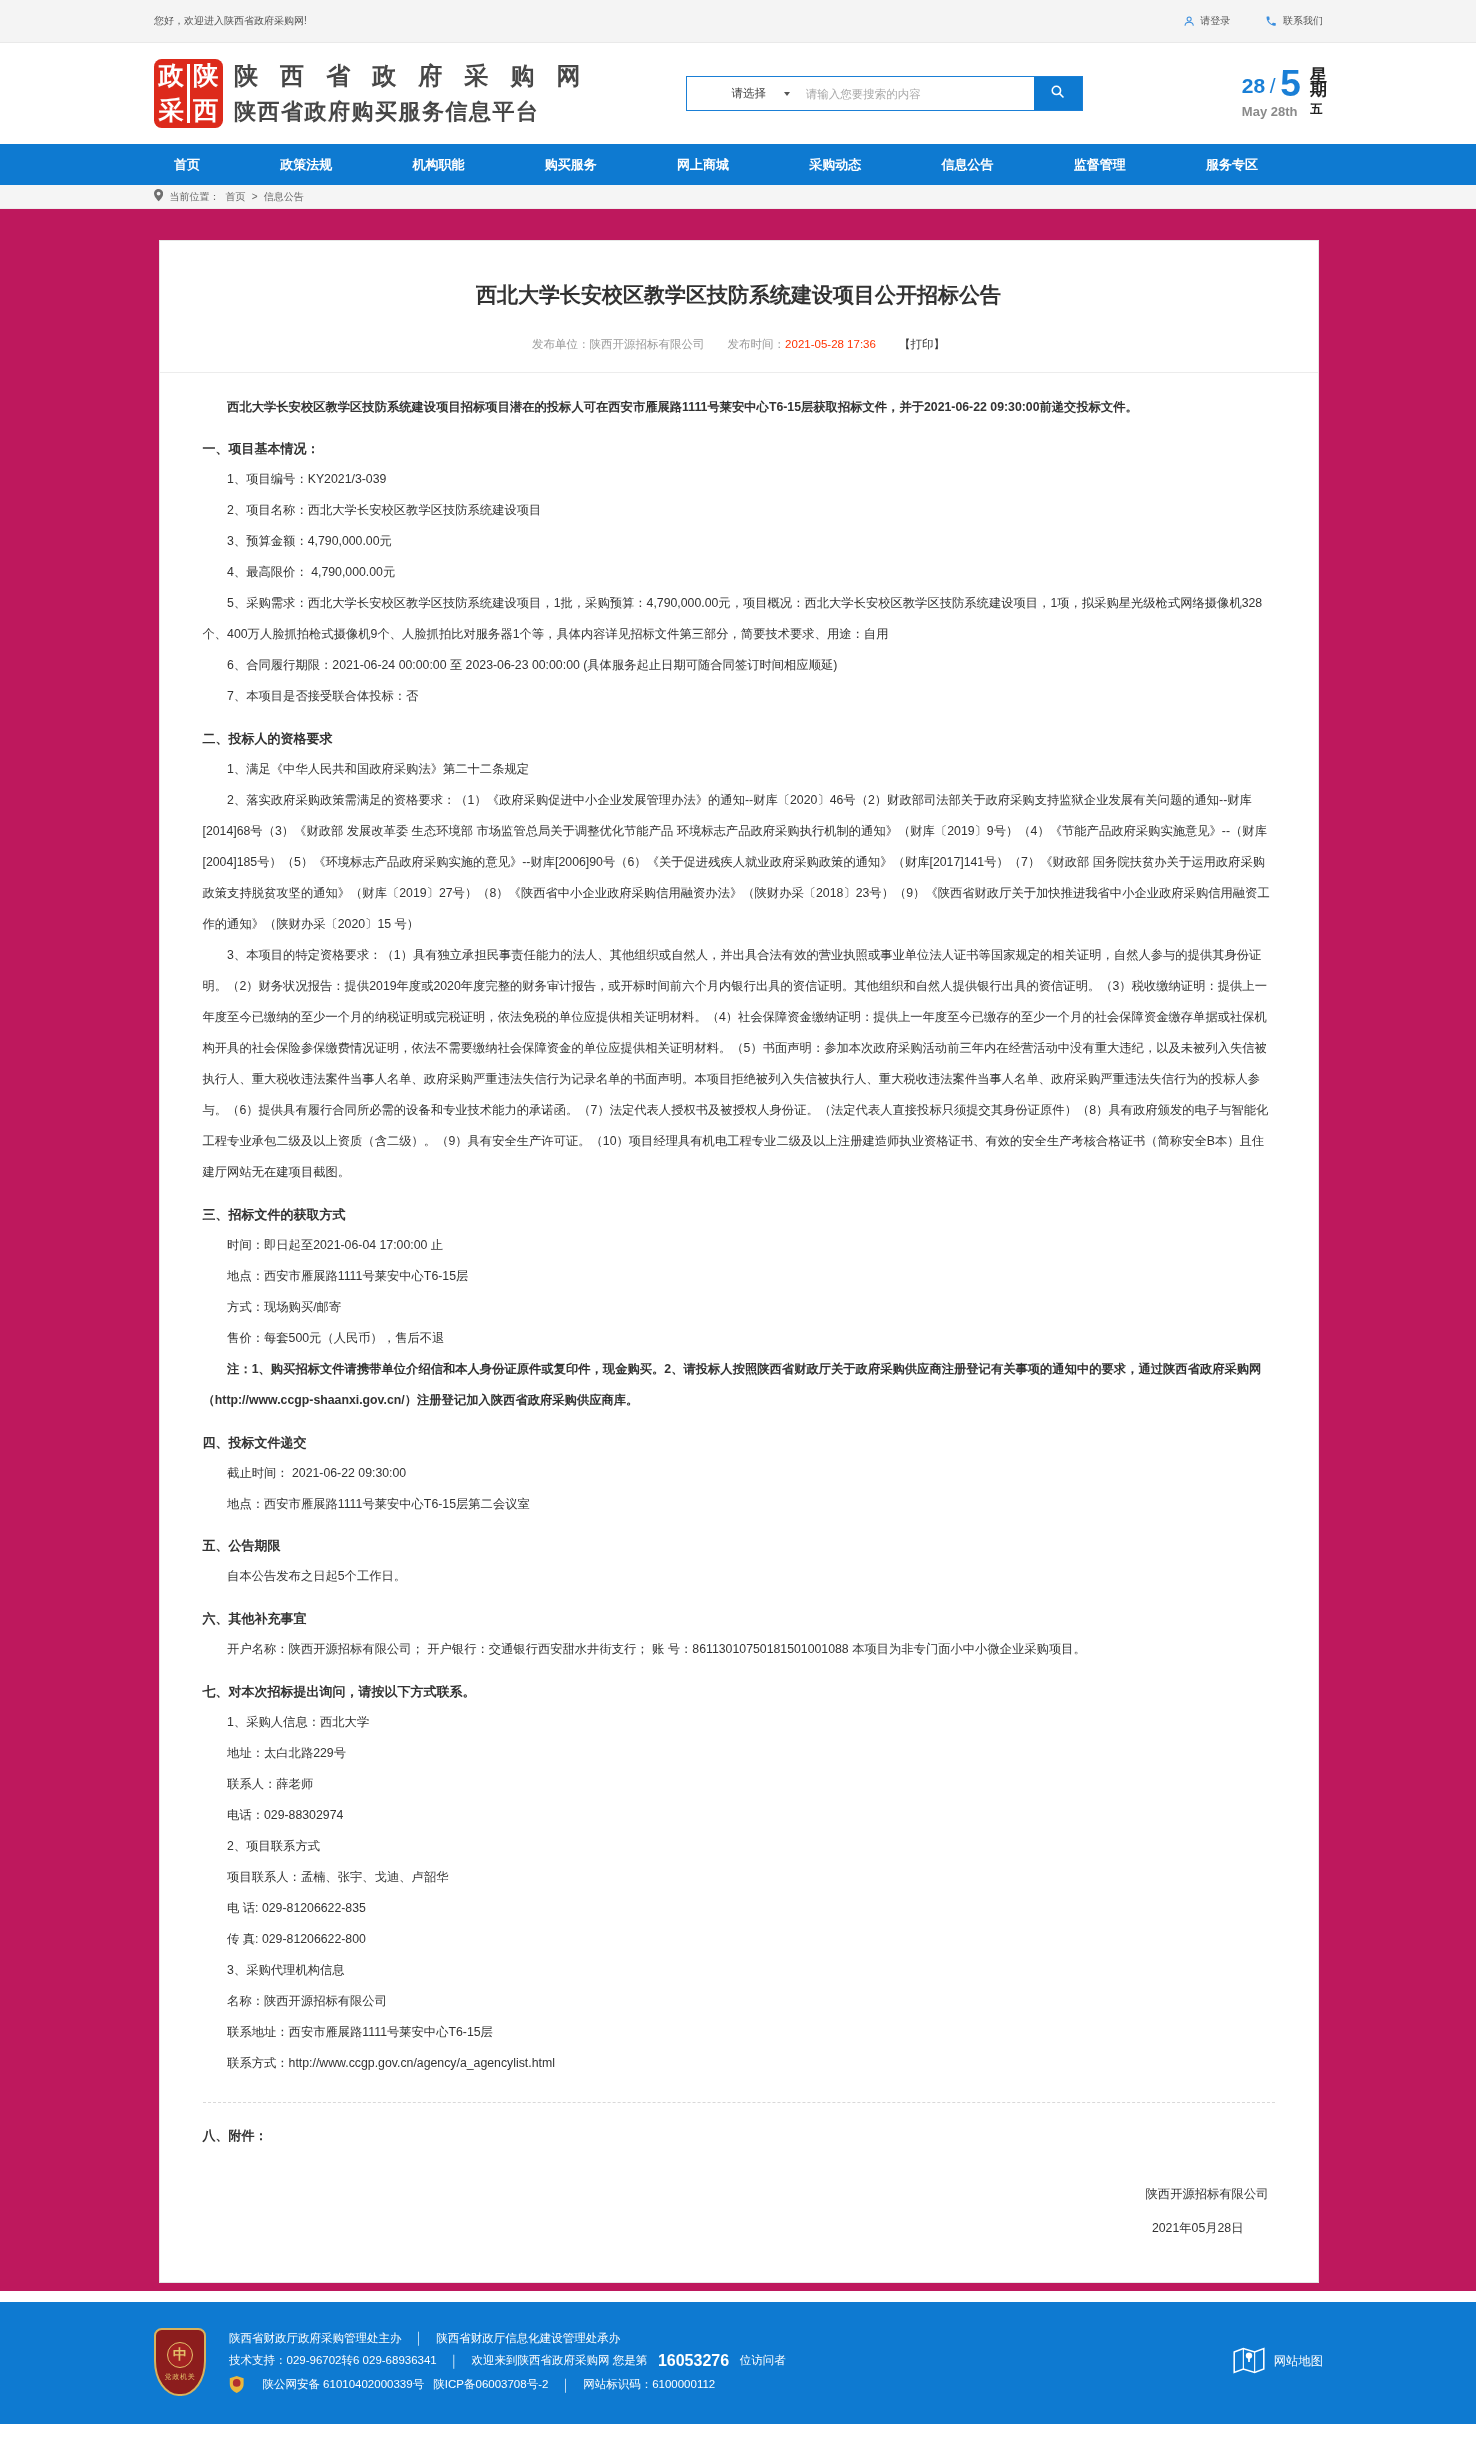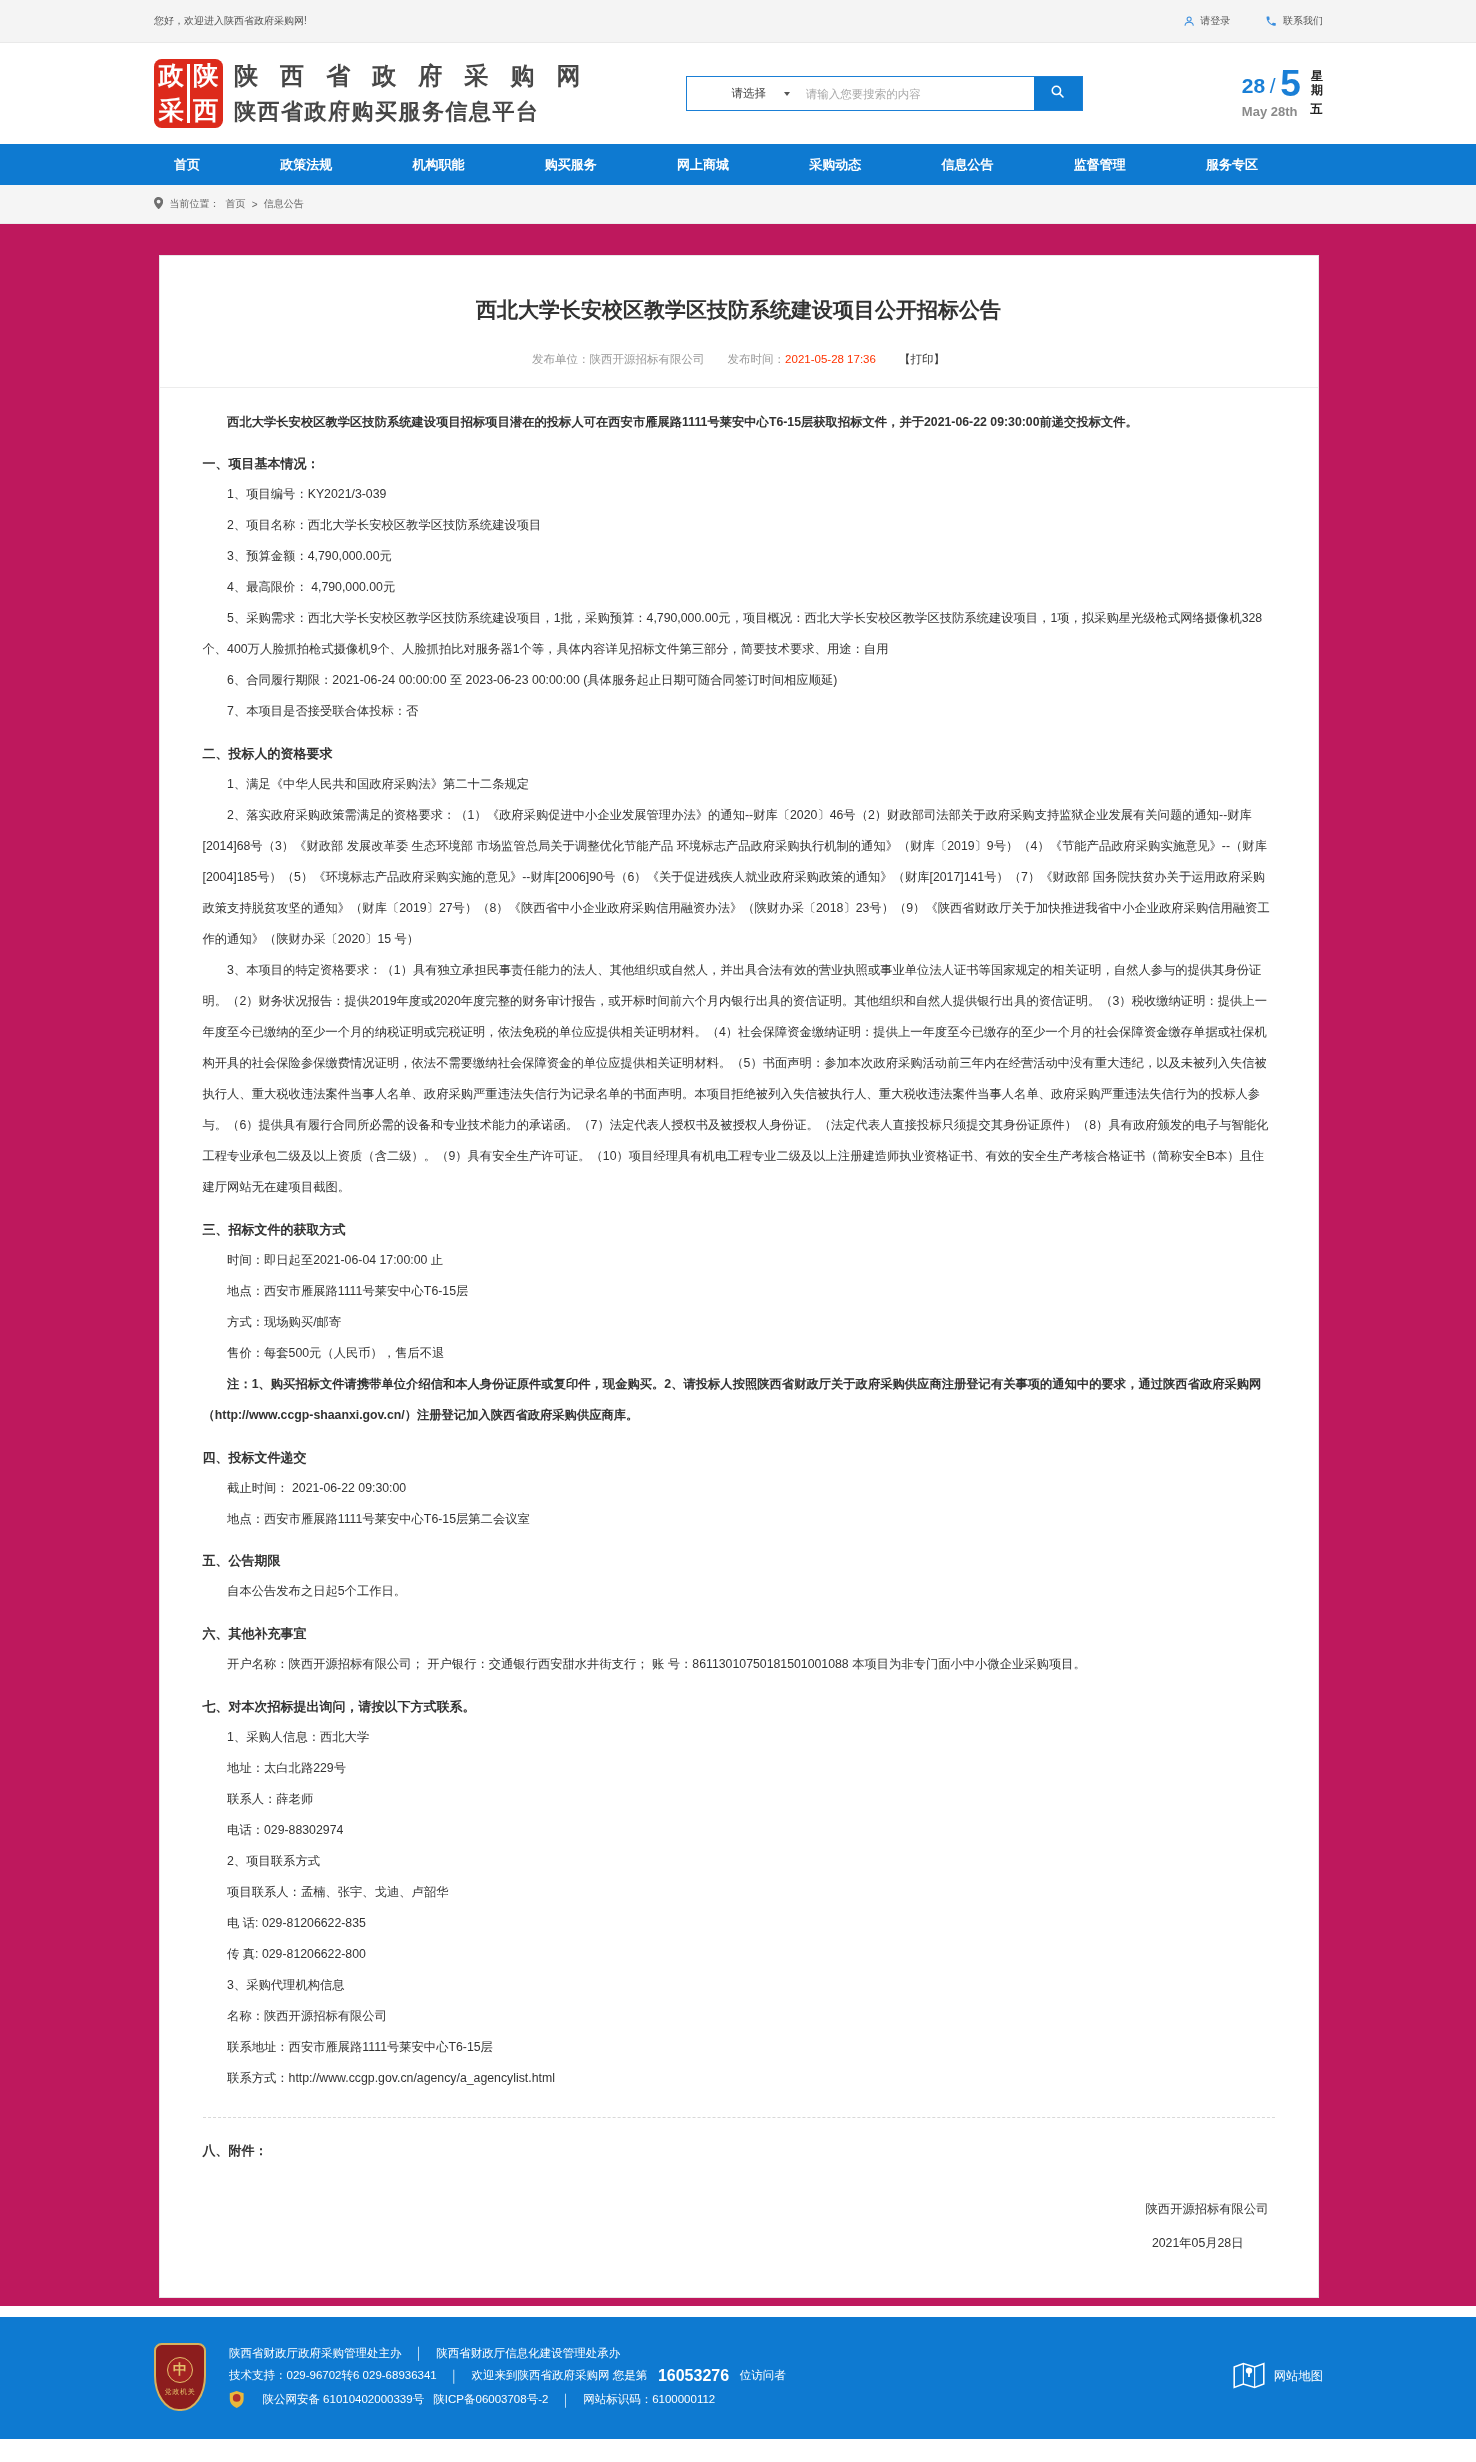--- a/index.html
+++ b/index.html
@@ -33,30 +33,30 @@
   .search-input::placeholder { color:#a9a9a9; }
   .search-btn { width:48px; background:#0e7ad1; border:none; display:flex; align-items:center; justify-content:center; cursor:pointer; flex:none; }
 
   .date-widget { margin-left:auto; display:flex; gap:9.2px; align-items:stretch; }
   .date-top { display:flex; align-items:flex-end; gap:4.6px; color:#1a7fd6; }
   .d28 { font-size:21px; font-weight:700; line-height:1; padding-bottom:3.1px; }
   .dslash { font-size:21px; font-weight:400; line-height:1; padding-bottom:3.1px; }
   .d5 { font-size:37px; font-weight:700; line-height:.85; }
   .date-en { font-size:13px; color:#8a8a8a; font-weight:700; margin-top:4.6px; white-space:nowrap; }
   .dw-right { display:flex; flex-direction:column; justify-content:space-between; align-items:center; padding:1.5px 0; }
-  .weekv { width:13px; font-size:12px; font-weight:700; color:#222; line-height:14px; word-break:break-all; text-align:right; }
+  .weekv { width:13px; font-size:17px; font-weight:700; color:#222; line-height:14px; word-break:break-all; text-align:right; }
   .wd { font-size:12.3px; font-weight:700; color:#222; }
 
   
   .nav { background:#0e7ad1; height:41px; }
   .nav ul { list-style:none; display:flex; justify-content:space-between; width:1169px; margin:0 auto; padding:0 65px 0 20px; }
   .nav li { line-height:41px; color:#fff; font-size:13px; font-weight:700; cursor:pointer; white-space:nowrap; }
 
   
-  .breadcrumb { background:#f5f5f5; height:39px; border-bottom:0.8px solid #ececec; }
+  .breadcrumb { background:#f5f5f5; height:24px; border-bottom:0.8px solid #ececec; }
   .breadcrumb .container { height:100%; display:flex; align-items:center; gap:6.2px; font-size:10px; color:#666; }
   .crumb-link { cursor:pointer; }
 
   
   .main { background:#be185d; padding:31px 0 7.7px; }
   .card { width:1160px; margin:0 auto; background:#fff; border:0.8px solid #e7e7e7; padding-bottom:37px; }
   .article-title { text-align:center; font-size:21px; font-weight:700; color:#333; margin-top:40px; }
   .meta-wrap { border-bottom:0.8px solid #ececec; padding-bottom:20px; margin-top:28px; text-align:center; }
   .meta-inner { display:inline-flex; gap:23px; font-size:11.5px; color:#9a9a9a; align-items:center; }
   .meta-time { color:#ff3300; }

